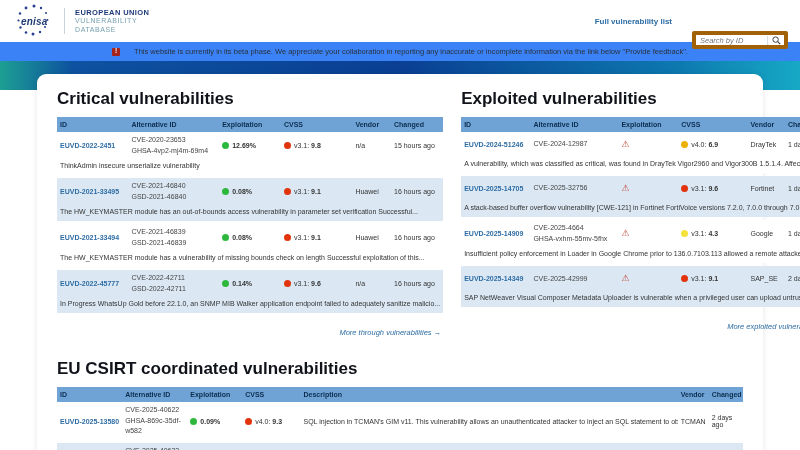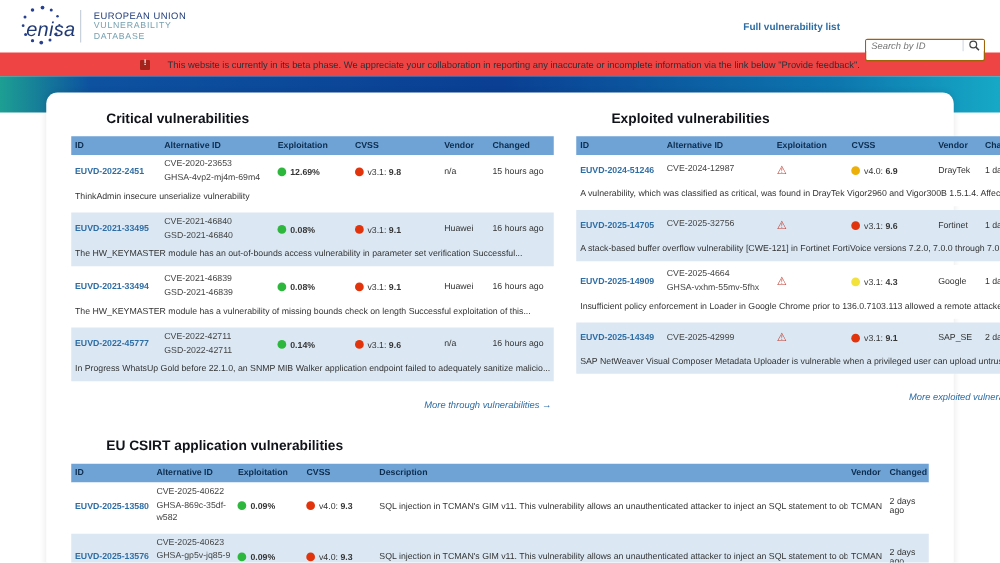--- a/index.html
+++ b/index.html
@@ -5,54 +5,54 @@
   * { box-sizing: border-box; margin: 0; padding: 0; }
   html,body { width: 800px; height: 450px; overflow: hidden; background: #fff;
     font-family: "Liberation Sans", sans-serif; }
 
   
   .topbar { height: 42px; display: flex; align-items: center;
     justify-content: space-between; padding: 0 12px 0 14px; background: #fff; }
   .logo-wrap { display: flex; align-items: center; gap: 10px; }
   .enisa-logo { position: relative; width: 40px; height: 36px; }
   .enisa-logo svg { position: absolute; left: 0; top: 0; }
-  .enisa-word { position: absolute; left: 7px; top: 13px; font-size: 16px;
-    font-weight: normal; font-style: italic; color: #203a75; letter-spacing: .2px; }
+  .enisa-word { position: absolute; left: 7px; top: 13px; font-size: 10px;
+    font-weight: bold; font-style: italic; color: #203a75; letter-spacing: .2px; }
   .logo-divider { width: 1px; height: 26px; background: #c9d2da; }
   .db-title { display: flex; flex-direction: column; line-height: 1.25; }
-  .db-title .l1 { font-size: 7.5px; font-weight: normal; color: #1f3b7a; letter-spacing: .4px; }
+  .db-title .l1 { font-size: 7.5px; font-weight: bold; color: #1f3b7a; letter-spacing: .4px; }
   .db-title .l2 { font-size: 7px; color: #76a0b0; letter-spacing: .6px; }
   .top-right { display: flex; align-items: center; gap: 20px; }
   .full-list-link { font-size: 8px; color: #2e6da4; text-decoration: none; font-weight: bold; }
-  .searchbox { display: flex; align-items: flex-start; width: 96px; height: 18px;
-    border: 1px solid #a16207; border-radius: 2px; background: #fff; margin-top: 38px; }
+  .searchbox { display: flex; align-items: center; width: 96px; height: 18px;
+    border: 4px solid #a16207; border-radius: 2px; background: #fff; margin-top: 38px; }
   .searchbox input { flex: 1; min-width: 0; border: none; outline: none;
     font-size: 7.5px; font-style: italic; color: #555; padding: 0 4px;
     font-family: "Liberation Sans", sans-serif; }
   .search-btn { width: 17px; display: flex; align-items: center; justify-content: center;
     border-left: 1px solid #d6dee5; background: #fff; cursor: pointer; }
 
   
-  .beta-banner { height: 19px; background: #ef4444; display: flex; align-items: center;
+  .beta-banner { height: 19px; background: #3b82f6; display: flex; align-items: center;
     justify-content: center; gap: 14px; }
   .beta-icon { width: 8px; height: 8px; background: #a6231c; color: #fff;
     font-size: 6.5px; font-weight: bold; display: flex; align-items: center;
     justify-content: center; border-radius: 1px; line-height: 1; }
   .beta-text { font-size: 7.5px; color: #29323a; }
 
   
   .band { height: 29px;
     background: linear-gradient(90deg,#1d9f93 0%,#0d52a0 9%,#0a3f93 50%,#0d77ae 84%,#16a9c6 100%); }
   .card { position: relative; margin: -16px 37px 0 37px; background: #fff;
     border-radius: 9px 9px 0 0; padding: 15px 20px 0 20px; min-height: 395px;
     box-shadow: 0 0 6px rgba(0,0,0,.10); }
 
   .sections-grid { display: grid; grid-template-columns: 1fr 1fr; gap: 18px;
     align-items: start; }
-  .section-title { font-size: 11px; font-weight: bold; color: #10131a; margin-bottom: 8px; margin-left: 28px; }
+  .section-title { font-size: 17px; font-weight: bold; color: #10131a; margin-bottom: 8px; }
 
   
   .vt-headrow { display: flex; background: #6fa3d6; }
   .vt-headrow .hc { font-size: 7px; font-weight: bold; color: #0d2d4e; padding: 4px 3px; }
   .c-id { flex: 0 0 18.5%; } .c-alt { flex: 0 0 23.5%; } .c-exp { flex: 0 0 16%; }
   .c-cvss { flex: 0 0 18.5%; } .c-vendor { flex: 0 0 10%; } .c-changed { flex: 0 0 13.5%; }
 
   .record { margin-bottom: 3px; background: #fff; }
   .record.altbg { background: #dbe8f4; }
   .vrow { display: flex; align-items: center; min-height: 25px; }
@@ -276,21 +276,21 @@
           <div class="c c-changed nowrap">2 days ago</div>
         </div>
         <div class="desc-row">SAP NetWeaver Visual Composer Metadata Uploader is vulnerable when a privileged user can upload untrusted or...</div>
       </div>
 
       <div class="more-link-wrap"><a href="#" class="more-link">More exploited vulnerabilities →</a></div>
     </div>
   </div>
 
   <div class="csirt">
-    <div class="section-title">EU CSIRT application vulnerabilities</div>
+    <div class="section-title">EU CSIRT coordinated vulnerabilities</div>
     <div class="vt-headrow">
       <div class="hc b-id">ID</div>
       <div class="hc b-alt">Alternative ID</div>
       <div class="hc b-exp">Exploitation</div>
       <div class="hc b-cvss">CVSS</div>
       <div class="hc b-desc">Description</div>
       <div class="hc b-vendor">Vendor</div>
       <div class="hc b-changed">Changed</div>
     </div>
 

